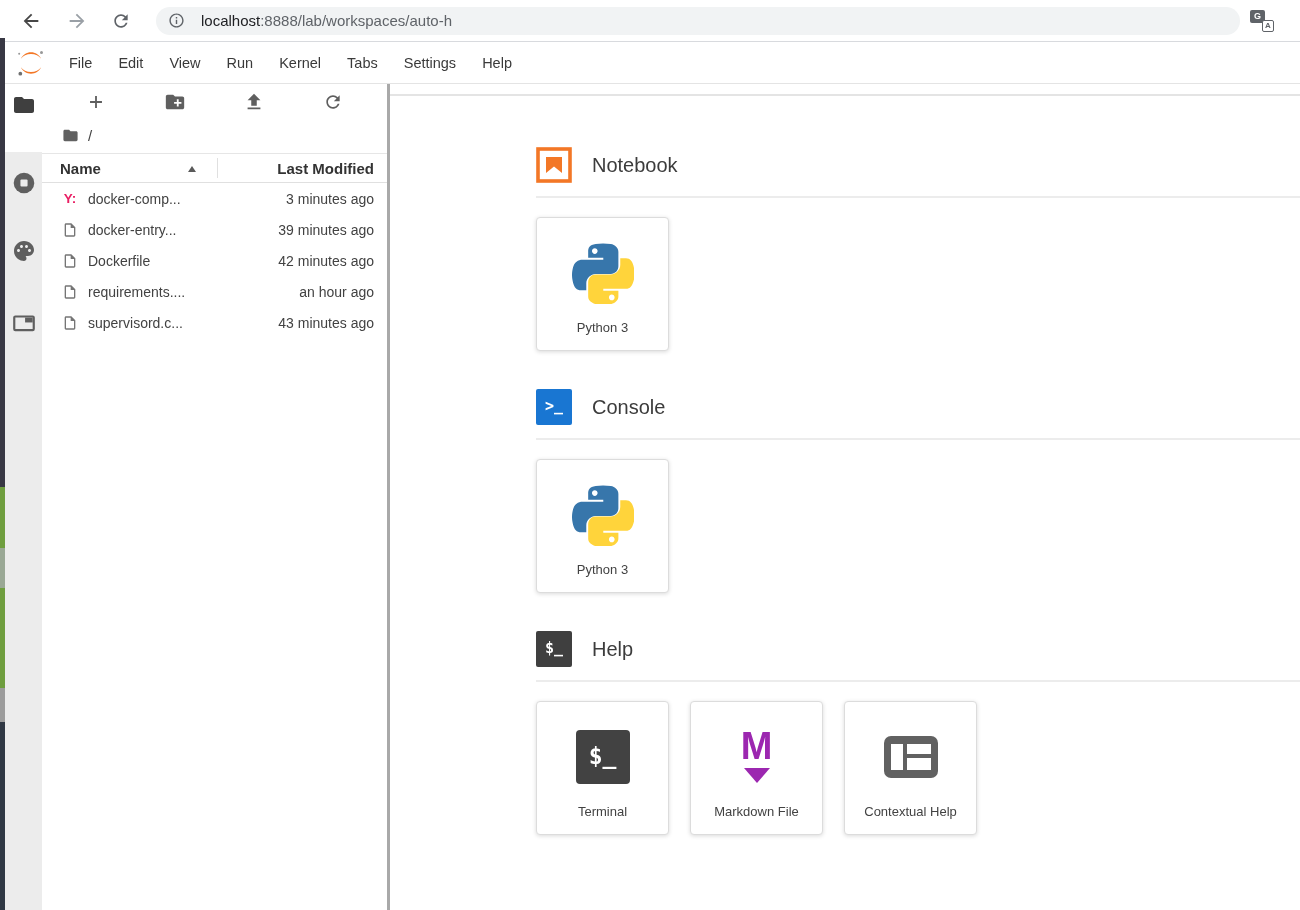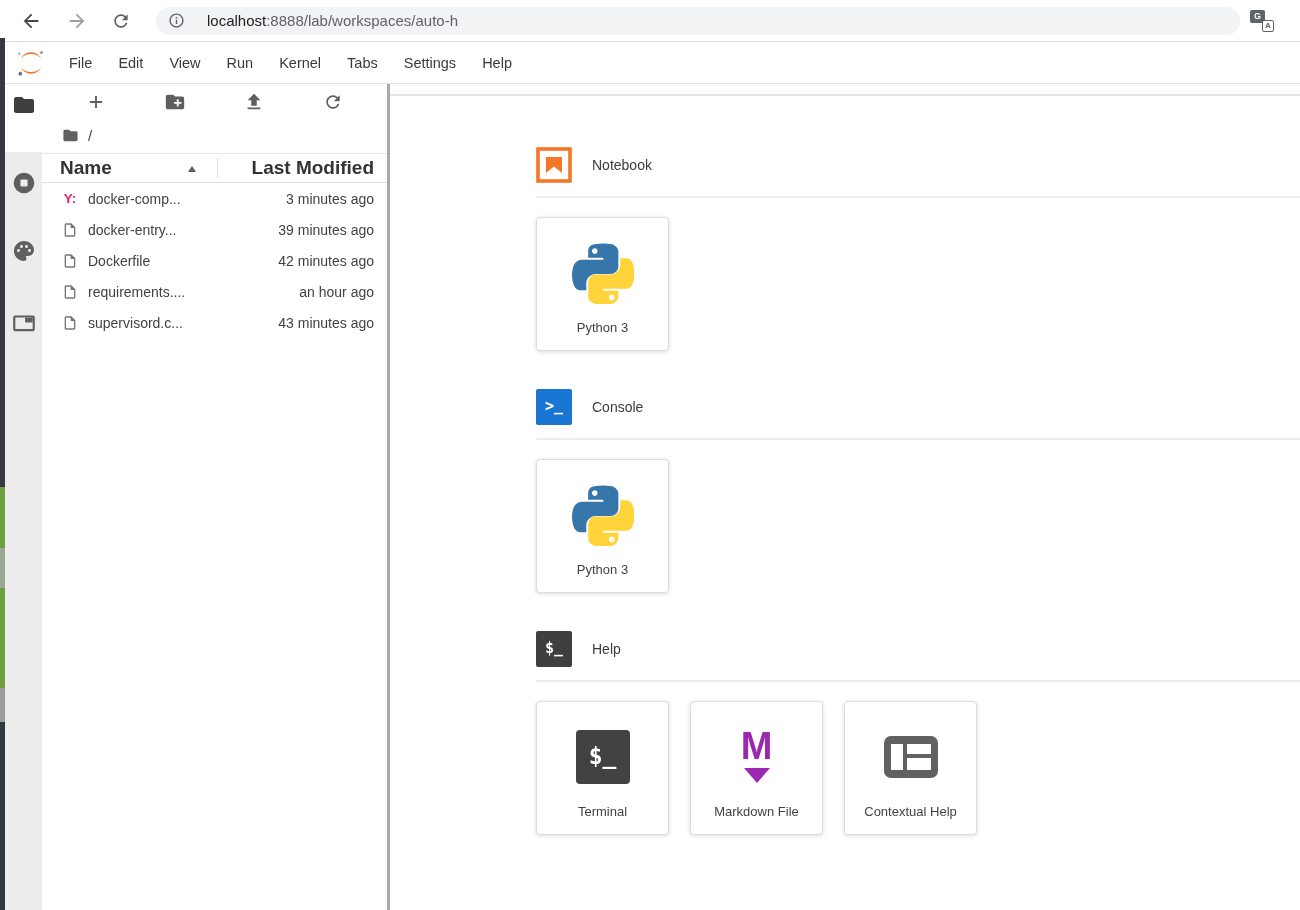--- a/index.html
+++ b/index.html
@@ -9,21 +9,21 @@
   
   .browser-bar { position:absolute; top:0; left:0; right:0; height:42px;
                  background:#fff; border-bottom:1px solid #d8dade;
                  display:flex; align-items:center; }
   .nav-ico { width:22px; height:22px; display:flex; align-items:center; justify-content:center; cursor:pointer; }
   .nav-back { margin-left:20px; }
   .nav-fwd  { margin-left:24px; }
   .nav-reload { margin-left:22px; }
   .url-pill { flex:1; height:28px; margin-left:24px; margin-right:10px;
               background:#f1f3f4; border-radius:14px; display:flex; align-items:center; padding:0 12px; }
-  .url-text { font-size:15px; margin-left:22px; white-space:nowrap; }
+  .url-text { font-size:15px; margin-left:16px; white-space:nowrap; }
   .url-host { color:#202124; }
   .url-rest { color:#5f6368; }
   .translate-ico { position:relative; width:24px; height:22px; margin-right:26px; cursor:pointer; }
   .translate-ico .g-back { position:absolute; left:0; top:0; width:15px; height:13px; background:#5f6368;
               border-radius:2px; color:#fff; font-size:9px; font-weight:bold; display:flex; align-items:center; justify-content:center; }
   .translate-ico .g-front { position:absolute; right:0; bottom:0; width:12px; height:12px; background:#fff;
               border:1.5px solid #5f6368; border-radius:2px; color:#5f6368; font-size:8px; font-weight:bold;
               display:flex; align-items:center; justify-content:center; }
 
   
@@ -51,21 +51,21 @@
 
   
   .filepanel { width:348px; flex:none; background:#fff; border-right:3px solid #a9a9a9;
                display:flex; flex-direction:column; }
   .fp-toolbar { height:36px; display:flex; align-items:center; justify-content:space-around; padding:0 14px; }
   .fp-btn { width:26px; height:26px; display:flex; align-items:center; justify-content:center; cursor:pointer; }
   .fp-crumb { height:30px; display:flex; align-items:center; padding-left:20px; gap:9px;
               font-size:15px; color:#424242; }
   .fp-head { height:30px; margin-top:3px; position:relative; display:flex; align-items:center;
              border-top:1px solid #e6e6e6; border-bottom:1px solid #e0e0e0;
-             font-weight:bold; font-size:19px; color:#333; }
+             font-weight:bold; font-size:15px; color:#333; }
   .fp-head .h-name { padding-left:18px; cursor:pointer; }
   .sort-caret { position:absolute; left:146px; top:12px; width:0; height:0;
                 border-left:4.5px solid transparent; border-right:4.5px solid transparent;
                 border-bottom:6px solid #5a5a5a; }
   .col-div { position:absolute; left:175px; top:4px; bottom:4px; width:1px; background:#e0e0e0; }
   .fp-head .h-mod { margin-left:auto; padding-right:13px; cursor:pointer; }
   .f-row { height:31px; display:flex; align-items:center; font-size:14px; color:#424242; cursor:pointer; }
   .f-row .ficon { width:18px; margin-left:19px; margin-right:9px; display:flex; justify-content:center; align-items:center; }
   .yaml-badge { color:#e91e63; font-weight:bold; font-size:13.5px; }
   .f-row .ftime { margin-left:auto; padding-right:13px; }
@@ -76,21 +76,21 @@
   .tab { width:283px; margin-left:1px; background:#fff; border-top:3px solid #2196f3;
          display:flex; align-items:center; gap:9px; padding-left:13px;
          font-size:14px; color:#3b3b3b; cursor:pointer; }
   .tab-underline { height:12px; flex:none; border-bottom:2px solid #e4e4e4; }
   .launcher { flex:1; padding:51px 0 0 146px; }
   .l-head { display:flex; align-items:center; gap:20px; height:36px; }
   .l-icon36 { width:36px; height:36px; flex:none; display:flex; align-items:center; justify-content:center; }
   .sq-blue { background:#1976d2; border-radius:2px; }
   .sq-dark { background:#3f3f3f; border-radius:2px; }
   .prompt-glyph { font-family:"DejaVu Sans Mono", monospace; font-weight:bold; color:#fff; font-size:15px; margin-top:-2px; }
-  .l-title { font-size:14px; color:#3c3c3c; }
+  .l-title { font-size:20px; color:#3c3c3c; }
   .l-div { border:none; border-top:2px solid #ececec; margin:13px 0 19px 0; }
   .l-cards { display:flex; gap:21px; }
   .l-section + .l-section { margin-top:38px; }
   .card { width:133px; height:134px; background:#fff; border:1px solid #dcdcdc; border-radius:4px;
           box-shadow:0 1px 4px rgba(0,0,0,.15); display:flex; flex-direction:column;
           align-items:center; justify-content:center; cursor:pointer; }
   .cicon { height:78px; display:flex; align-items:center; justify-content:center; }
   .clabel { font-size:13px; color:#424242; margin-top:8px; }
   .term-box { width:54px; height:54px; background:#424242; border-radius:4px;
               display:flex; align-items:center; justify-content:center; }

